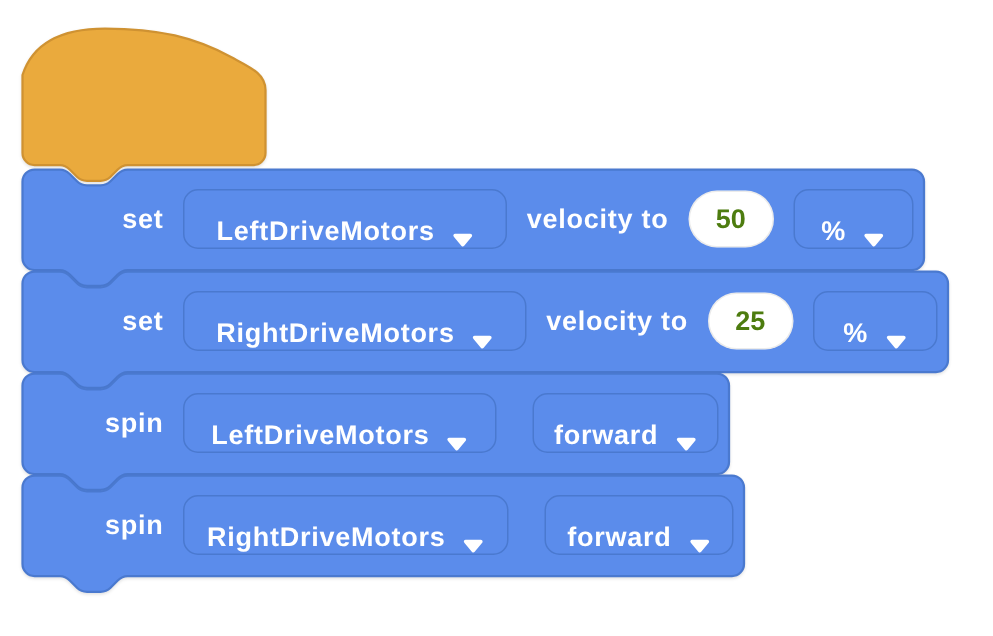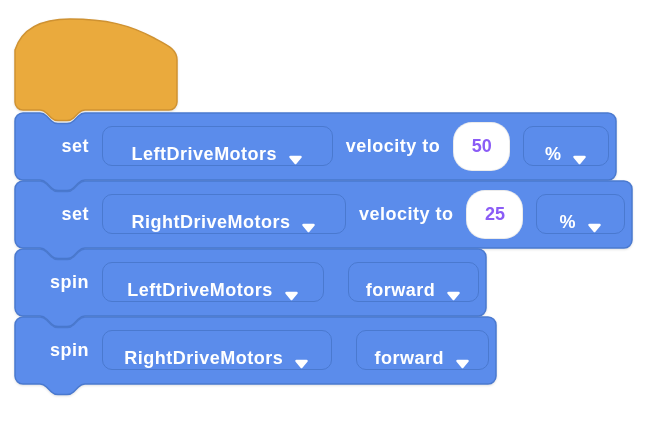--- a/index.html
+++ b/index.html
@@ -16,46 +16,47 @@
     position:absolute;left:0;top:0;overflow:visible;
     filter:drop-shadow(0 1px 1px rgba(0,0,0,0.12));
   }
   .row{
     position:relative;
     display:flex;align-items:center;
     height:68px;
     padding:0 8px 6px 14px;
     gap:13px;
     z-index:2;
+    margin-left:20px;
   }
   .kw{
     color:#ffffff;font-weight:700;font-size:18px;letter-spacing:.5px;
     white-space:nowrap;
     text-align:center;
   }
   .lead{min-width:61px;text-align:right;}
   .dropdown{
     box-sizing:border-box;
     height:40px;
     border:1.5px solid #4a79cf;
     border-radius:10px;
     display:flex;align-items:flex-end;justify-content:center;
     gap:11px;
     color:#ffffff;font-weight:700;font-size:18px;letter-spacing:.5px;
     cursor:pointer;white-space:nowrap;
   }
   .dir{margin-left:11px;}
   .oval{
     box-sizing:border-box;
-    min-width:57px;height:49px;padding:0 14px;
+    min-width:57px;height:38px;padding:0 14px;
     border-radius:19px;
     background:#ffffff;
     box-shadow:inset 0 0 0 1px rgba(0,0,0,0.08);
     display:flex;align-items:center;justify-content:center;
-    color:#8b5cf6;font-weight:700;font-size:18px;
+    color:#4d7c0f;font-weight:700;font-size:18px;
     cursor:text;
   }
   .hat-label{
     position:absolute;left:18px;top:20px;height:72px;
     display:flex;align-items:center;z-index:2;
     color:#ffffff;font-weight:700;font-size:18px;letter-spacing:.5px;
     white-space:nowrap;
   }
   .arrow-icon{display:block;}
 </style>

